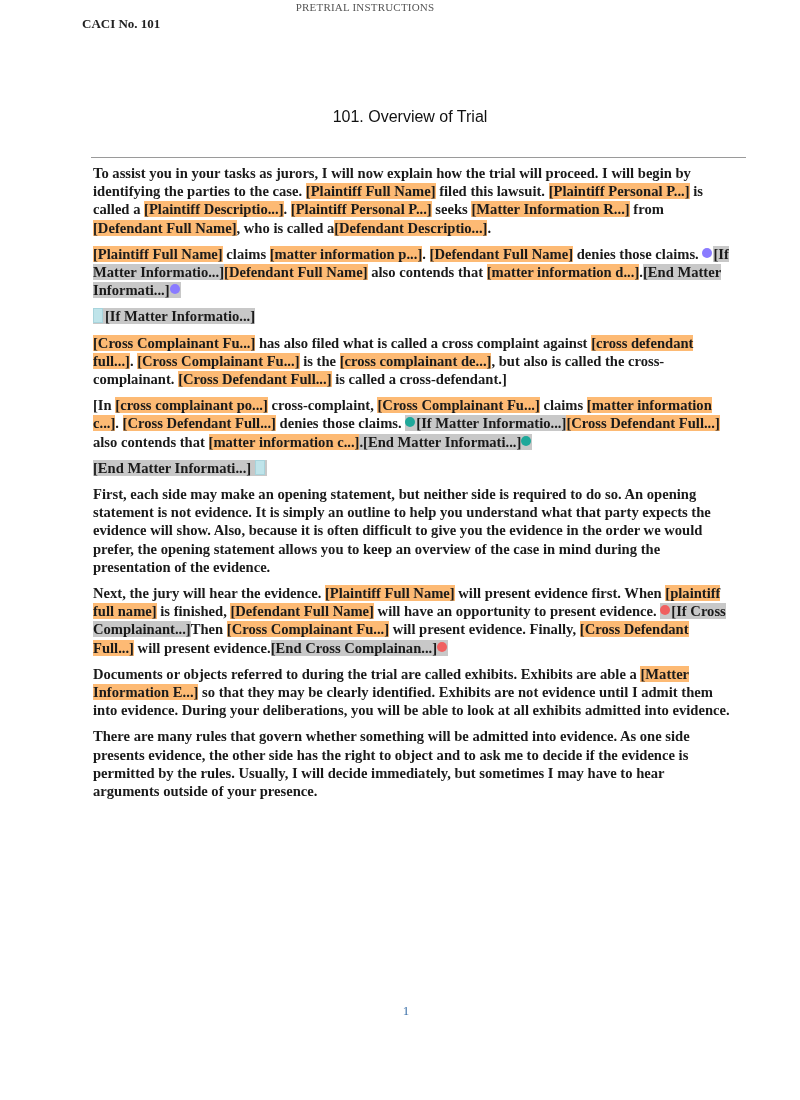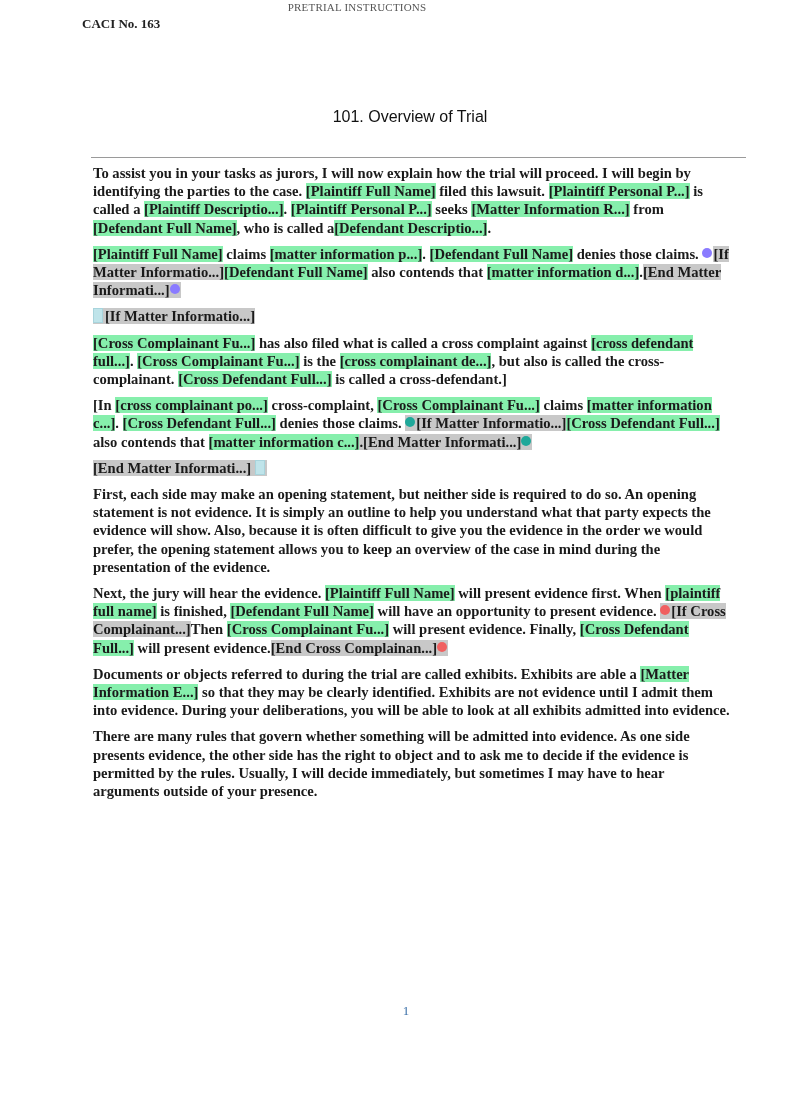--- a/index.html
+++ b/index.html
@@ -1,41 +1,41 @@
 <!DOCTYPE html>
 <html><head>
 <meta charset="utf-8">
 <style>
   html, body { margin: 0; padding: 0; background: #ffffff; }
   body { width: 800px; height: 1100px; position: relative; overflow: hidden;
          font-family: "Liberation Serif", "DejaVu Serif", serif; color: #1a1a1a; }
-  .running-header { position: absolute; top: 1px; left: 8px; width: 698px; text-align: center;
+  .running-header { position: absolute; top: 1px; left: 16px; width: 698px; text-align: center;
          font-size: 11px; color: #555; letter-spacing: 0.2px; }
   .caci-no { position: absolute; top: 16px; left: 82px; font-size: 13px; font-weight: bold; color: #222; }
   .title { position: absolute; top: 108px; left: 0; width: 820px; text-align: center;
          font-family: "Liberation Sans", "DejaVu Sans", sans-serif; font-size: 16px; color: #111; }
   .rule { position: absolute; top: 157px; left: 91px; width: 655px; height: 1px; background: #9a9a9a; }
   .content { position: absolute; top: 164px; left: 93px; width: 640px; font-size: 14.6px;
          line-height: 18.2px; font-weight: bold; }
   .content p { margin: 0 0 8px 0; }
-  .hl { background: #86efac; }
+  .hl { background: #fdba74; }
   .fld { background: #c8c8c8; }
   .dot { display: inline-block; width: 10px; height: 10px; border-radius: 50%; vertical-align: 1px; margin-right: 1px; }
   .dot.purple { background: #8a7bff; }
   .dot.teal { background: #1fa89a; }
   .dot.red { background: #f06060; }
   .mark-bar { display: inline-block; width: 8px; height: 13px; background: #bfe4ea; border: 1px solid #a8d4dc; vertical-align: -2px; margin-right: 2px; }
   .page-number { position: absolute; top: 1003px; left: 0; width: 812px; text-align: center;
          font-size: 13px; color: #3a6fa8; }
 </style>
 </head>
 <body>
 
 <div class="running-header">PRETRIAL INSTRUCTIONS</div>
-<div class="caci-no">CACI  No.  163</div>
+<div class="caci-no">CACI  No.  101</div>
 <div class="title">101. Overview of Trial</div>
 <div class="rule"></div>
 
 <div class="content">
 
   <p><span>To assist you in your tasks as jurors, I will now explain how the trial will proceed. I will begin by identifying the parties to the case. </span><span class="hl">[Plaintiff Full Name]</span><span> filed this lawsuit. </span><span class="hl">[Plaintiff Personal P...]</span><span> is called a </span><span class="hl">[Plaintiff Descriptio...]</span><span>. </span><span class="hl">[Plaintiff Personal P...]</span><span> seeks </span><span class="hl">[Matter Information R...]</span><span> from </span><span class="hl">[Defendant Full Name]</span><span>, who is called a</span><span class="hl">[Defendant Descriptio...]</span><span>.</span></p>
 
   <p><span class="hl">[Plaintiff Full Name]</span><span> claims </span><span class="hl">[matter information p...]</span><span>. </span><span class="hl">[Defendant Full Name]</span><span> denies those claims. </span><span class="dot purple"></span><span class="fld">[If Matter Informatio...]</span><span class="hl">[Defendant Full Name]</span><span> also  contends that </span><span class="hl">[matter information d...]</span><span>.</span><span class="fld">[End Matter Informati...]</span><span class="fld"><span class="dot purple"></span></span></p>
 
   <p><span class="fld"><span class="mark-bar"></span><span>[If Matter Informatio...]</span></span></p>

